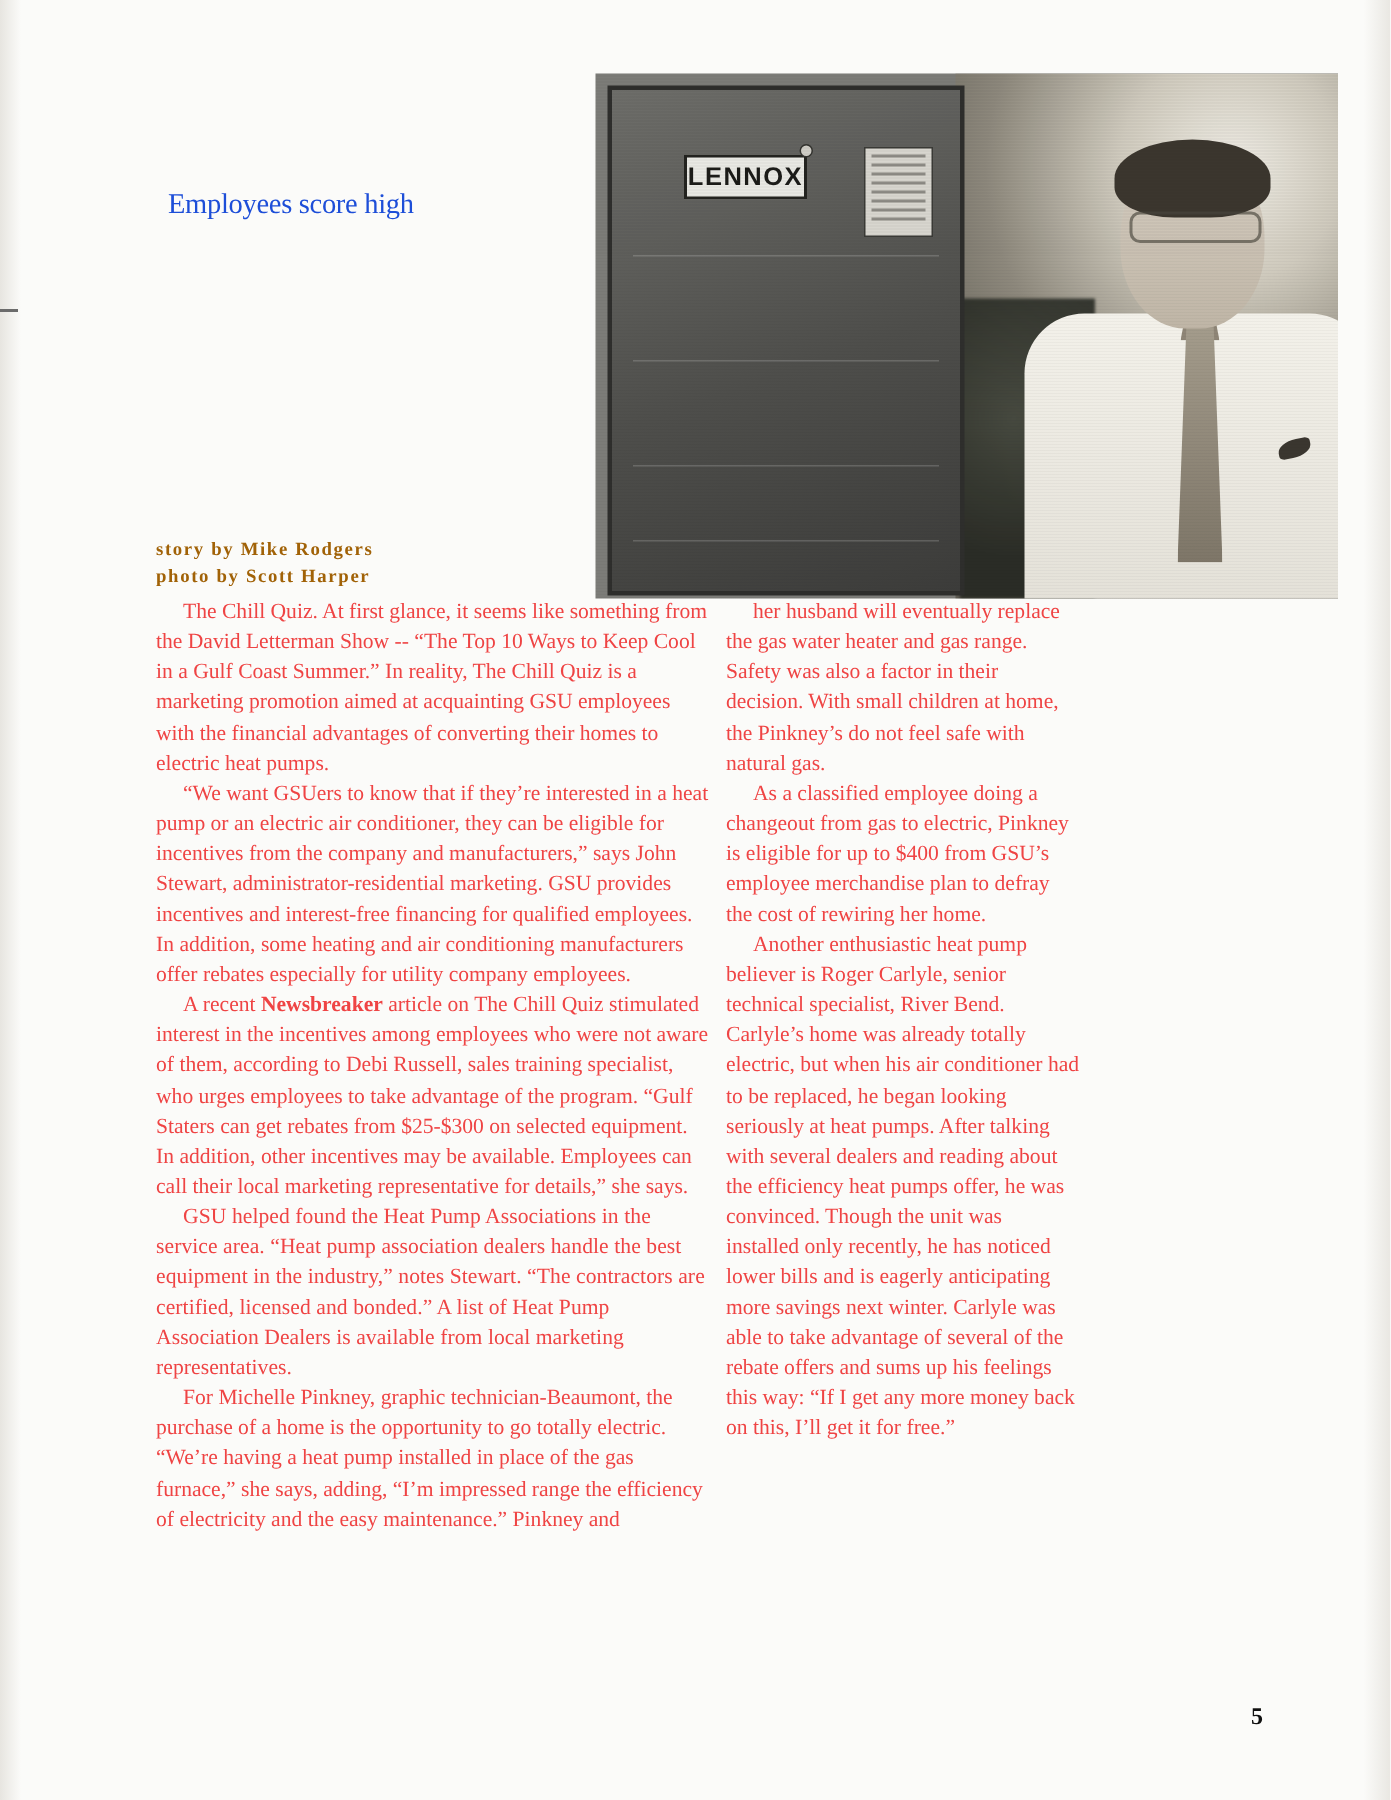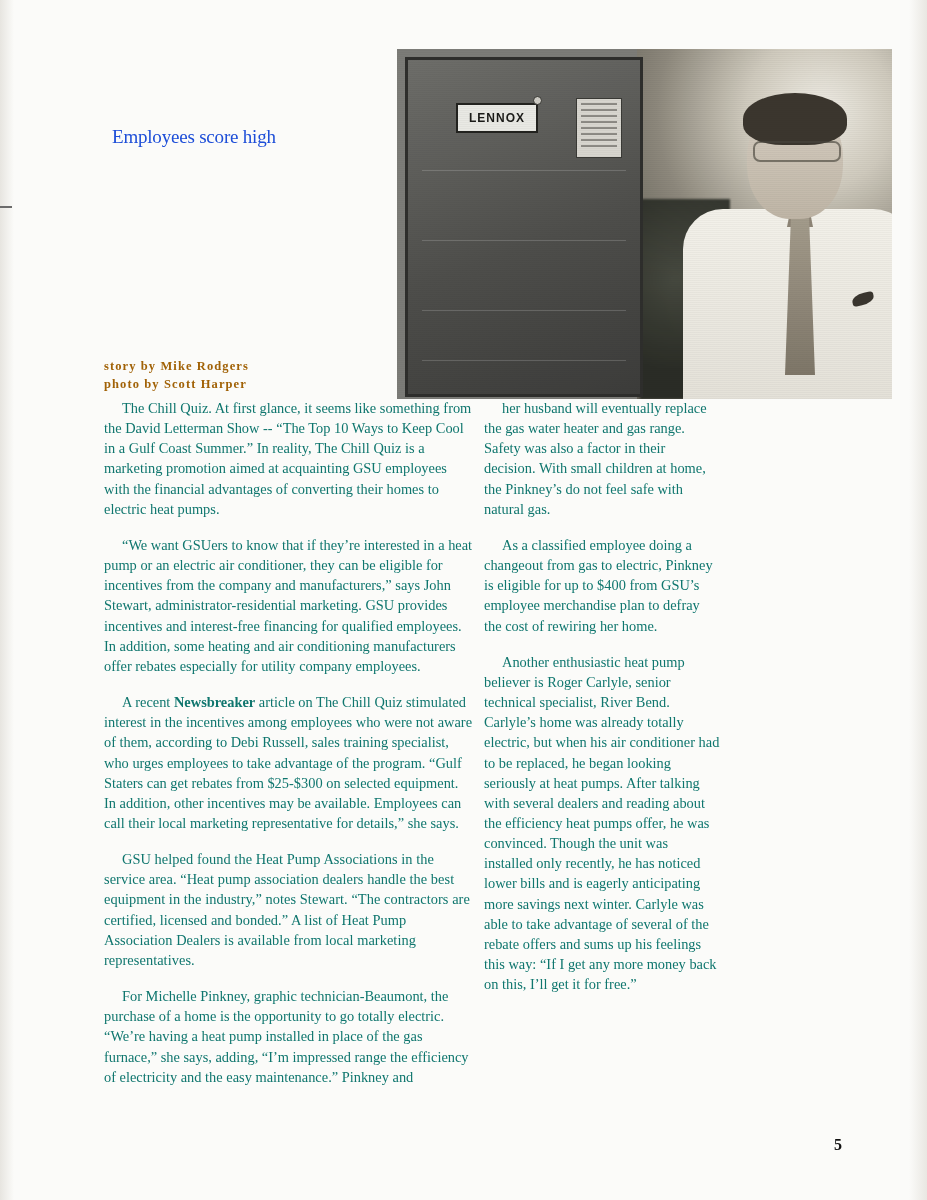--- a/index.html
+++ b/index.html
@@ -89,21 +89,21 @@
     left: 48px;
     top: 43px;
     width: 78px;
     height: 26px;
     background: #e9e9e4;
     border: 2px solid #23231f;
     display: flex;
     align-items: center;
     justify-content: center;
     font-family: "Liberation Sans", sans-serif;
-    font-size: 12px;
+    font-size: 17px;
     font-weight: bold;
     letter-spacing: 1px;
     color: #1b1b18;
   }
   .spec-plate {
     position: absolute;
     left: 168px;
     top: 38px;
     width: 44px;
     height: 58px;
@@ -228,28 +228,28 @@
     line-height: 1.45;
     color: #a16207;
   }
 
   
   .col {
     position: absolute;
     font-family: "Liberation Serif", serif;
     font-size: 14.4px;
     line-height: 1.40;
-    color: #0f766e;
+    color: #ef4444;
     text-align: left;
   }
   .col p {
     margin: 0;
     text-indent: 18px;
   }
-  .col p + p { margin-top: 16px; }
+  .col p + p { margin-top: 0px; }
   .col-1 { left: 104px; top: 398px; width: 370px; }
   .col-2 { left: 484px; top: 398px; width: 236px; }
 
   .col-1 p:nth-child(4) { letter-spacing: .05px; }
 
   b.inline { font-weight: bold; }
 
   
   .caption {
     position: absolute;

